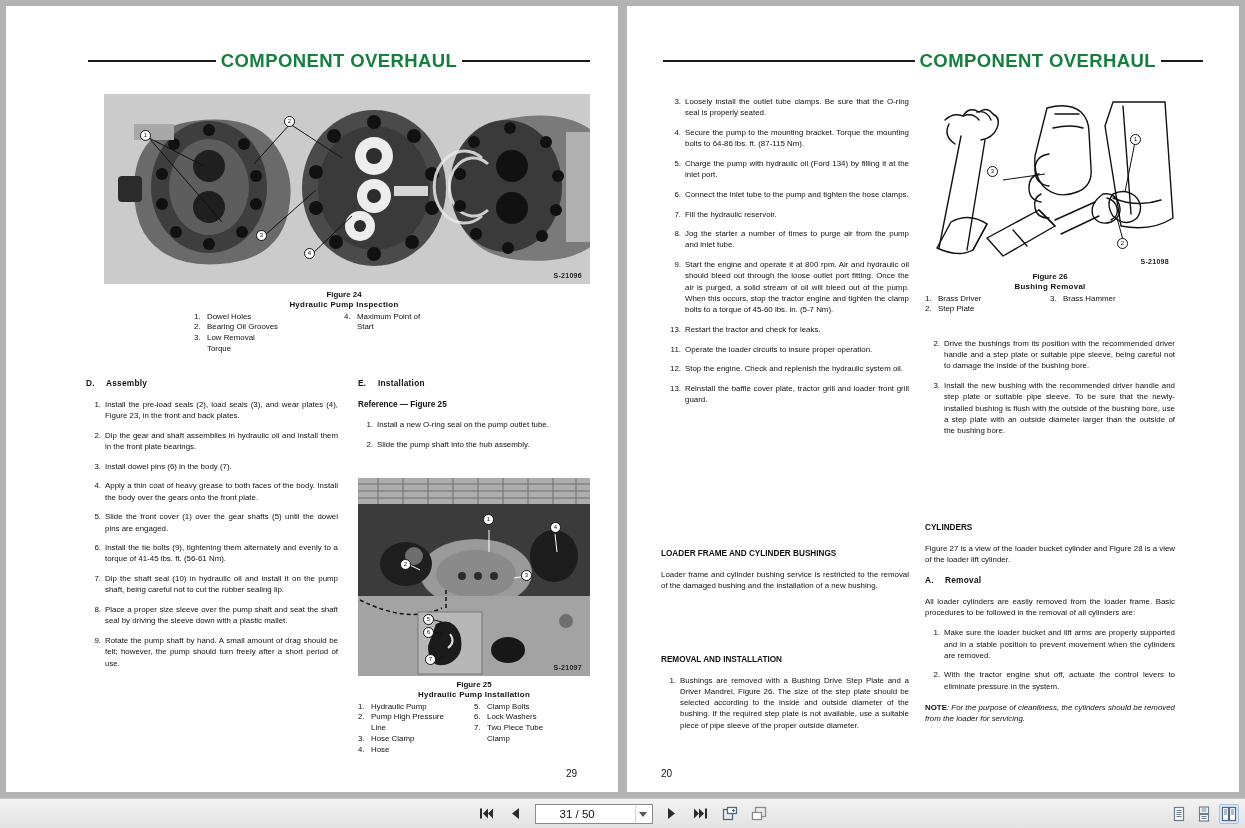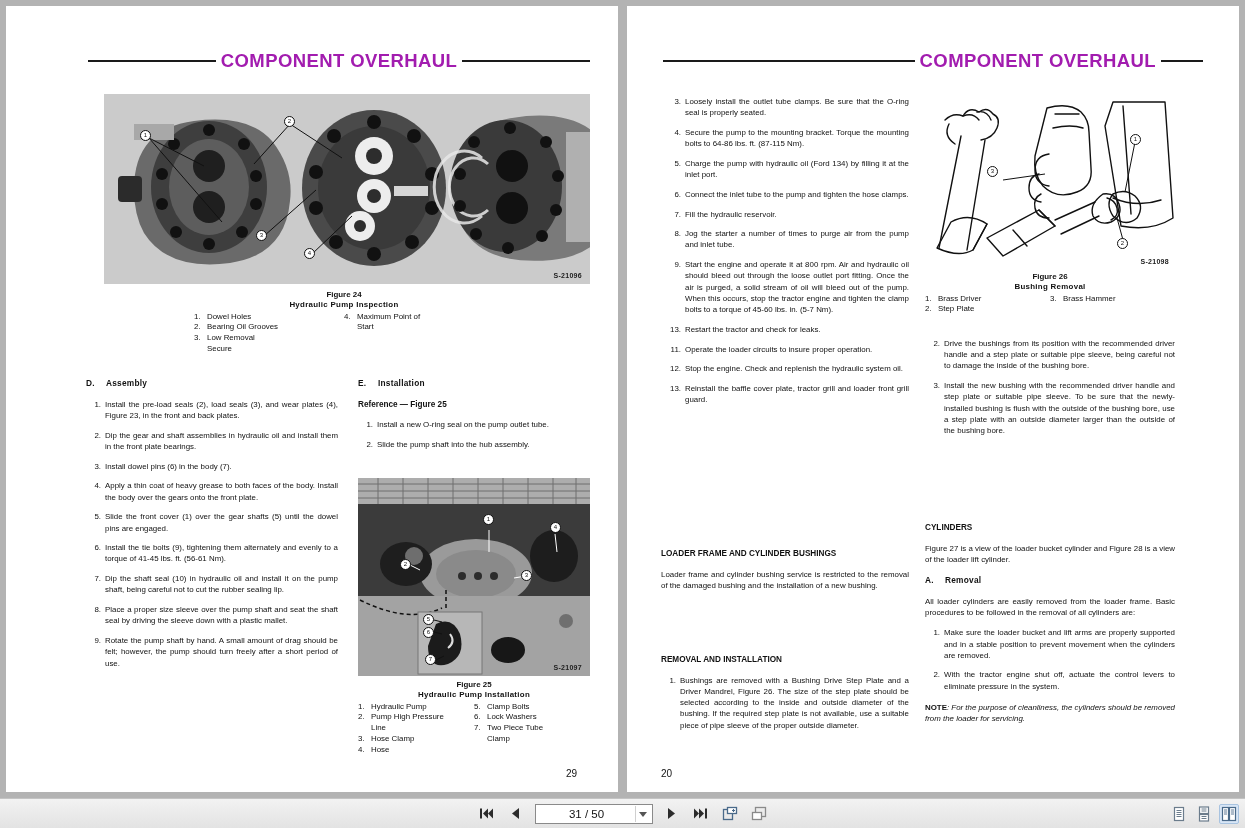--- a/index.html
+++ b/index.html
@@ -32,21 +32,21 @@
     left: 82px; right: 28px;
     top: 46px;
     display: flex; align-items: center;
     gap: 0;
   }
   #page-right .hdr { left: 36px; right: 36px; }
   .hdr .rule { flex: 1 1 auto; height: 2px; background: #1a1a1a; }
   .hdr .rule.short { flex: 0 0 42px; }
   .hdr-title {
     font-size: 18.5px; font-weight: bold; letter-spacing: .4px;
-    padding: 0 5px; color: #a21caf; white-space: nowrap;
+    padding: 0 5px; color: #15803d; white-space: nowrap;
     line-height: 1;
   }
 
   
   .col { position: absolute; font-size: 7.9px; color: #111; line-height: 1.42; }
   .sec-head { font-weight: bold; font-size: 8.3px; letter-spacing: .25px; margin-bottom: 9px; }
   .sec-head .lt { display: inline-block; width: 20px; }
   .subhead { font-weight: bold; font-size: 8.2px; margin: 0 0 9px 0; }
   .para { margin-bottom: 9px; text-align: justify; }
   ol.steps { list-style: none; margin: 0; padding: 0; }
@@ -122,21 +122,21 @@
     cursor: pointer; color: #2b2b2b;
   }
   .tb-btn.sel { background: #d8e6f6; border-color: #a8c3e0; }
   .pagebox {
     width: 118px; height: 20px;
     background: #fff; border: 1px solid #8a8a8a;
     display: flex; align-items: center;
     font-size: 11.5px; color: #111;
     position: relative;
   }
-  .pagebox .val { flex: 1 1 auto; text-align: center; padding-right: 14px; }
+  .pagebox .val { flex: 1 1 auto; padding-right: 14px; margin-left: 24px; }
   .pagebox .arrow {
     position: absolute; right: 5px; top: 50%;
     width: 0; height: 0; margin-top: -2px;
     border-left: 4px solid transparent;
     border-right: 4px solid transparent;
     border-top: 5px solid #555;
   }
   .pagebox .sep { position:absolute; right:16px; top:1px; bottom:1px; width:1px; background:#d0d0d0;}
 </style>
 </head>
@@ -262,21 +262,21 @@
           <div class="lrow">
               <span class="n">2.</span>
               <span class="v">Bearing Oil Grooves</span>
             </div>
           <div class="lrow">
               <span class="n">3.</span>
               <span class="v">Low Removal</span>
             </div>
           <div class="lrow">
               <span class="n"></span>
-              <span class="v">Secure</span>
+              <span class="v">Torque</span>
             </div>
         </div>
         <div class="lcol">
           <div class="lrow">
               <span class="n">4.</span>
               <span class="v">Maximum Point of</span>
             </div>
           <div class="lrow">
               <span class="n"></span>
               <span class="v">Start</span>

